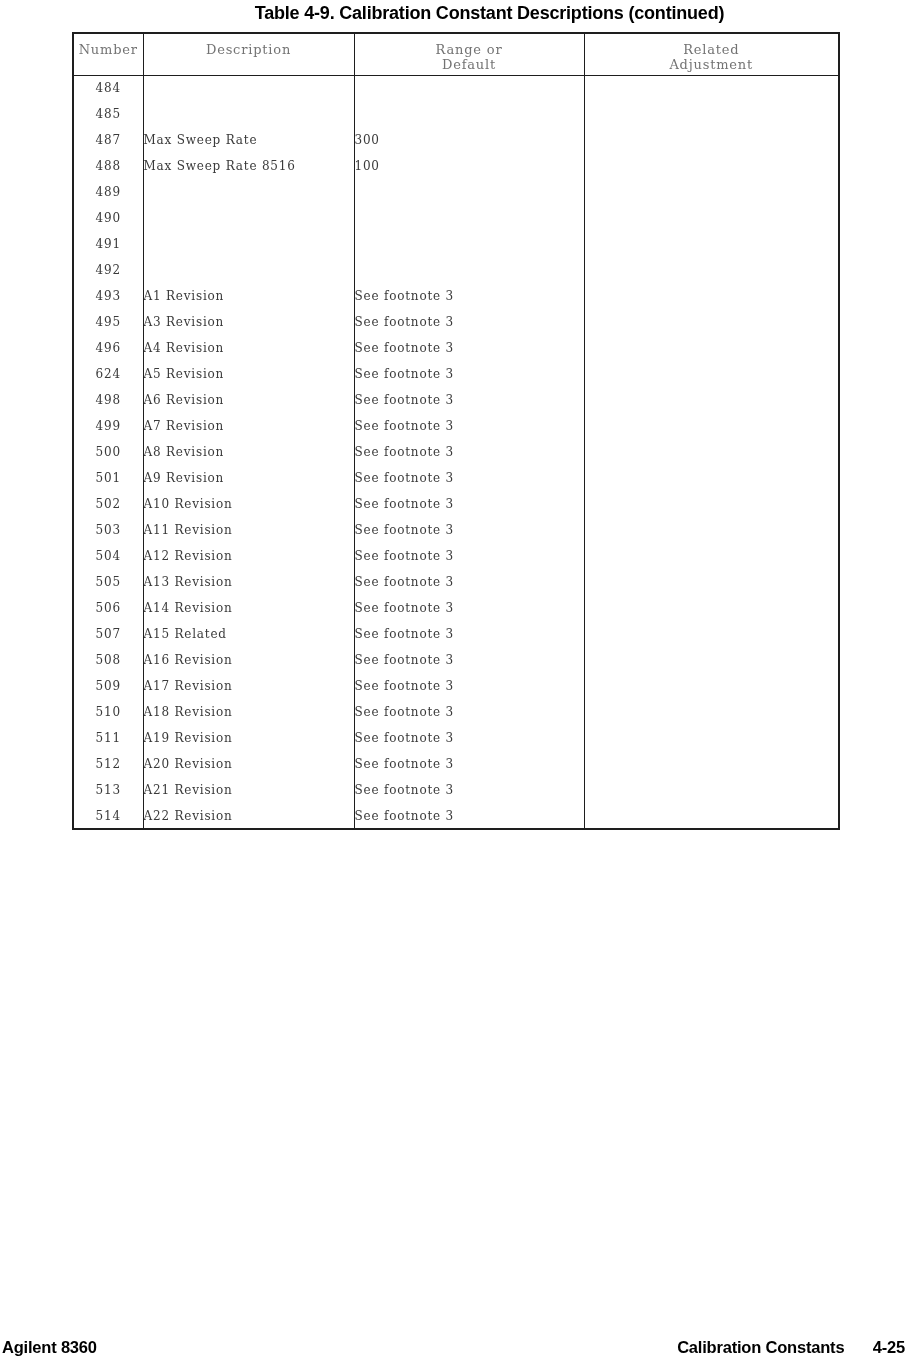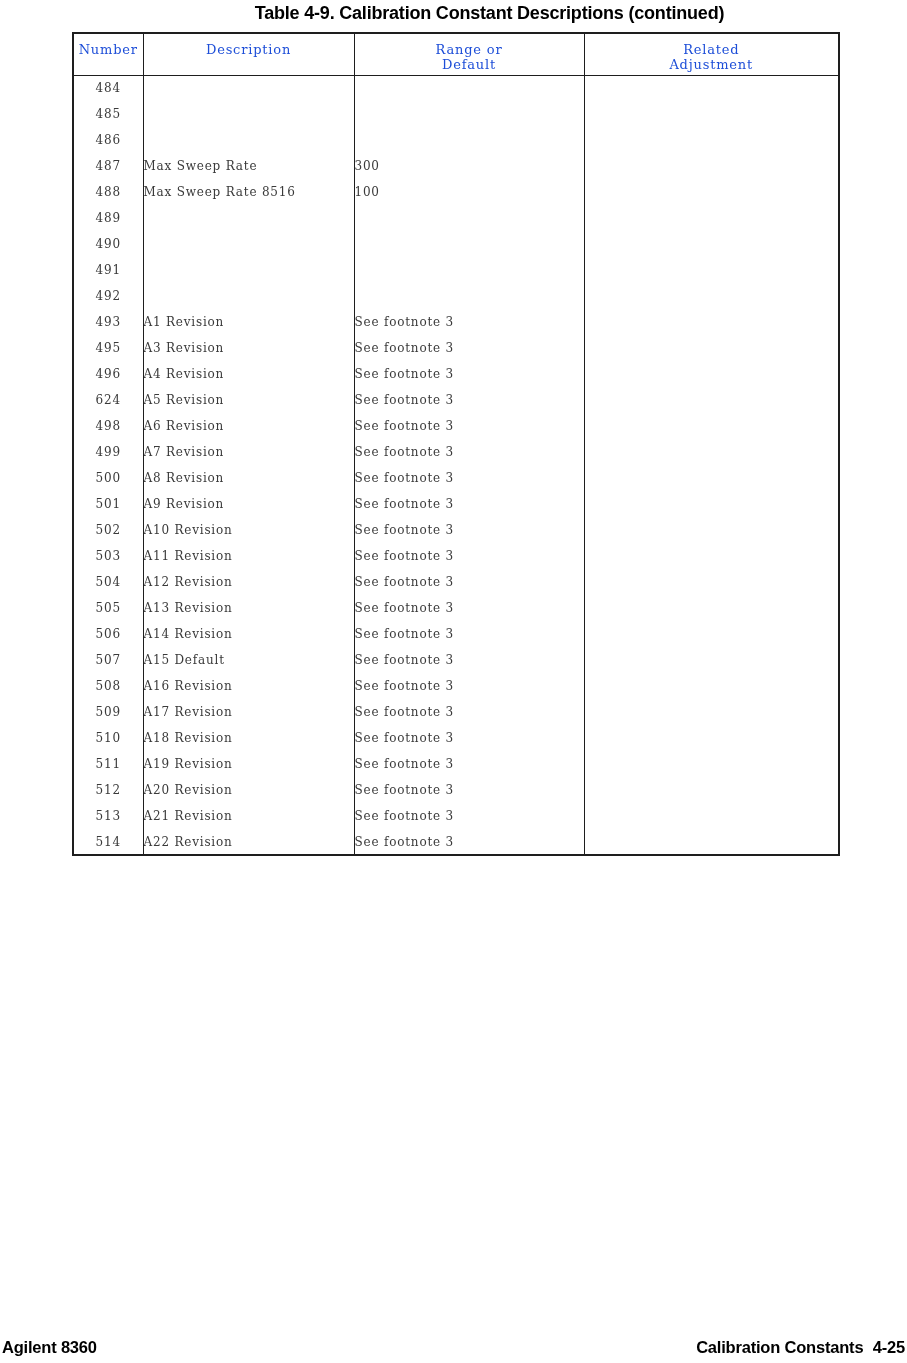--- a/index.html
+++ b/index.html
@@ -26,42 +26,42 @@
     color: #3a3a3a;
   }
   table.cal th {
     font-weight: normal;
     font-size: 13px; letter-spacing: 0.8px;
     vertical-align: top;
     padding: 8px 2px 0 2px;
     height: 42px; box-sizing: border-box;
     border-bottom: 1px solid #1e1e1e;
     text-align: center;
-    color: #1d4ed8;
+    color: #737373;
   }
   table.cal th .hline { display: block; line-height: 15px; }
   table.cal td {
     height: 26px; box-sizing: border-box;
     font-size: 12px; letter-spacing: 0.8px;
     vertical-align: middle;
     padding: 0;
     white-space: nowrap; overflow: hidden;
     color: #3a3a3a;
   }
   .col-sep { border-left: 1px solid #1e1e1e; }
   td.cell-number { text-align: center; }
   td.cell-description, td.cell-range { padding-left: 5px; }
   .footer {
     position: absolute; left: 2px; top: 1338px; width: 903px;
     display: flex; justify-content: space-between; align-items: center;
     font-family: "Liberation Sans", sans-serif;
     font-weight: 700; font-size: 16.5px; letter-spacing: -0.2px;
     color: #000;
   }
-  .footer .pagenum { margin-left: 5px; }
+  .footer .pagenum { margin-left: 24px; }
 </style>
 </head>
 <body>
 
 <div class="doc-title">Table 4-9. Calibration Constant Descriptions (continued)</div>
 
 <table class="cal">
   <colgroup>
     <col style="width:70px">
     <col style="width:211px">
@@ -95,26 +95,20 @@
         <td class="cell-range col-sep"></td>
         <td class="cell-related col-sep"></td>
       </tr>
       <tr>
         <td class="cell-number">485</td>
         <td class="cell-description col-sep"></td>
         <td class="cell-range col-sep"></td>
         <td class="cell-related col-sep"></td>
       </tr>
       <tr>
-        <td class="cell-number">486</td>
-        <td class="cell-description col-sep"></td>
-        <td class="cell-range col-sep"></td>
-        <td class="cell-related col-sep"></td>
-      </tr>
-      <tr>
         <td class="cell-number">487</td>
         <td class="cell-description col-sep">Max Sweep Rate</td>
         <td class="cell-range col-sep">300</td>
         <td class="cell-related col-sep"></td>
       </tr>
       <tr>
         <td class="cell-number">488</td>
         <td class="cell-description col-sep">Max Sweep Rate 8516</td>
         <td class="cell-range col-sep">100</td>
         <td class="cell-related col-sep"></td>
@@ -216,21 +210,21 @@
         <td class="cell-related col-sep"></td>
       </tr>
       <tr>
         <td class="cell-number">506</td>
         <td class="cell-description col-sep">A14 Revision</td>
         <td class="cell-range col-sep">See footnote 3</td>
         <td class="cell-related col-sep"></td>
       </tr>
       <tr>
         <td class="cell-number">507</td>
-        <td class="cell-description col-sep">A15 Default</td>
+        <td class="cell-description col-sep">A15 Related</td>
         <td class="cell-range col-sep">See footnote 3</td>
         <td class="cell-related col-sep"></td>
       </tr>
       <tr>
         <td class="cell-number">508</td>
         <td class="cell-description col-sep">A16 Revision</td>
         <td class="cell-range col-sep">See footnote 3</td>
         <td class="cell-related col-sep"></td>
       </tr>
       <tr>

